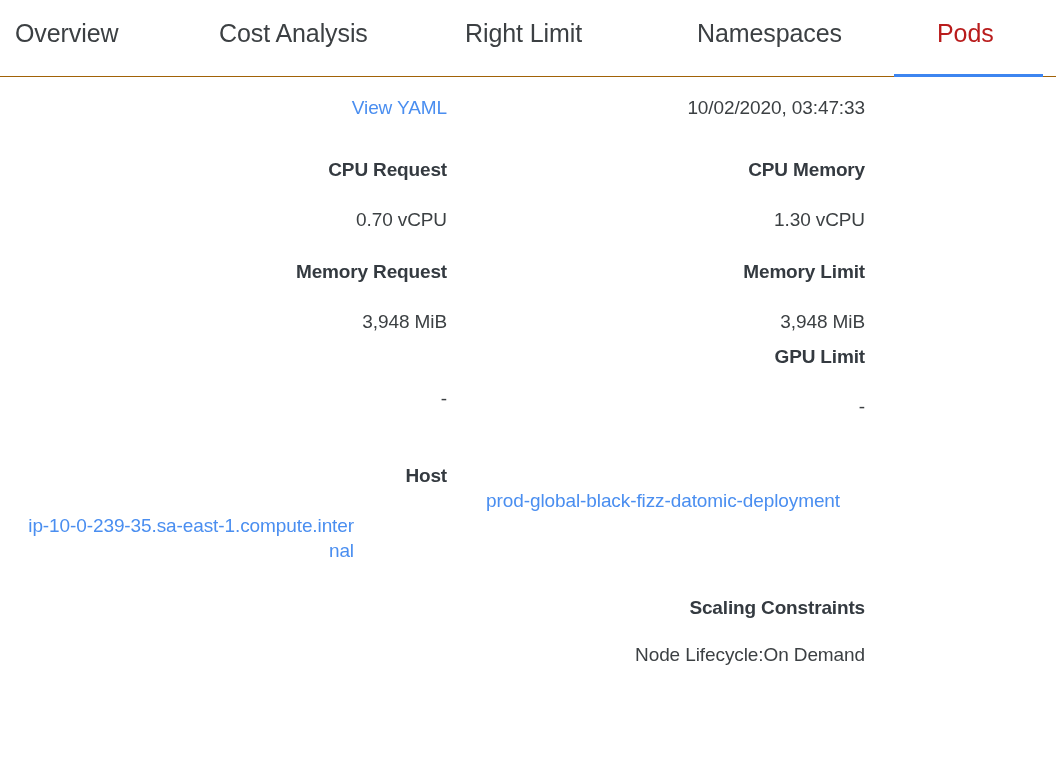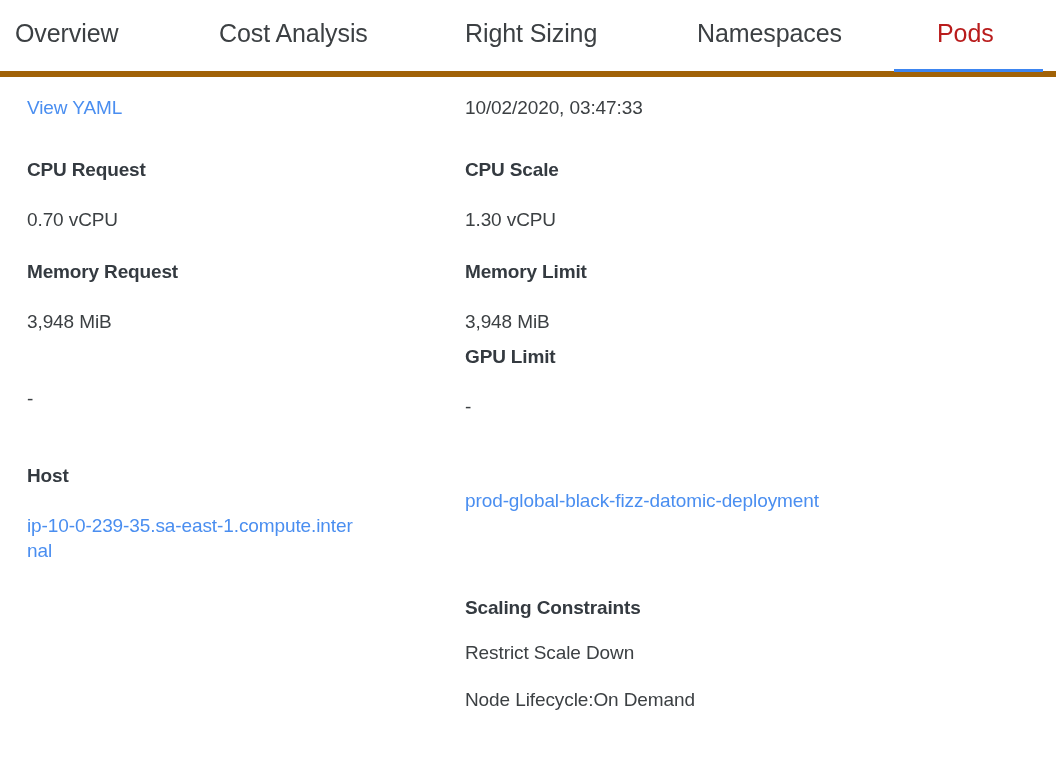--- a/index.html
+++ b/index.html
@@ -14,21 +14,21 @@
     font-family: "Liberation Sans", sans-serif;
     color: #3c4043;
     -webkit-font-smoothing: antialiased;
   }
 
   
   .tabbar {
     position: relative;
     height: 77px;
     box-sizing: border-box;
-    border-bottom: 6px solid #a16207;
+    border-bottom: 1px solid #a16207;
     background: #ffffff;
   }
   .tab {
     position: absolute;
     top: 17px;
     font-size: 25px;
     line-height: 32px;
     font-weight: 400;
     color: #3c4043;
     white-space: nowrap;
@@ -42,20 +42,21 @@
     position: absolute;
     height: 3px;
     background: #3d85f0;
     bottom: -1px;
   }
 
   
   .content {
     position: relative;
     height: 681px;
+    text-align: right;
   }
   .col {
     position: absolute;
     top: 0;
   }
   .col-left  { left: 27px;  width: 420px; }
   .col-right { left: 465px; width: 400px; }
 
   .field {
     position: absolute;
@@ -100,21 +101,21 @@
     color: #3c4043;
     letter-spacing: -0.1px;
   }
 </style>
 </head>
 <body>
 
 <div class="tabbar">
   <div class="tab" style="left:15px">Overview</div>
   <div class="tab" style="left:219px">Cost Analysis</div>
-  <div class="tab" style="left:465px">Right Sizing</div>
+  <div class="tab" style="left:465px">Right Limit</div>
   <div class="tab" style="left:697px">Namespaces</div>
   <div class="tab active" style="left:937px">Pods</div>
   <div class="tab-underline" style="left:894px; width:149px"></div>
 </div>
 
 <div class="content">
 
   <div class="col col-left">
 
     <div class="field" style="top:18px">
@@ -142,39 +143,38 @@
 
   </div>
 
   <div class="col col-right">
 
     <div class="field" style="top:18px">
       <div class="value toplink">10/02/2020, 03:47:33</div>
     </div>
 
     <div class="field" style="top:80px">
-      <div class="label">CPU Scale</div>
+      <div class="label">CPU Memory</div>
       <div class="value">1.30 vCPU</div>
     </div>
 
     <div class="field" style="top:182px">
       <div class="label">Memory Limit</div>
       <div class="value">3,948 MiB</div>
     </div>
 
     <div class="field" style="top:267px">
       <div class="label">GPU Limit</div>
       <div class="value">-</div>
     </div>
 
     <div class="field" style="top:386px">
       <a class="value link wrapbox-r" href="#">prod-global-black-fizz-datomic-deployment</a>
     </div>
 
     <div class="field" style="top:518px">
       <div class="label">Scaling Constraints</div>
-      <div class="plain" style="margin-top:20px">Restrict Scale Down</div>
       <div class="plain" style="margin-top:22px">Node Lifecycle:On Demand</div>
     </div>
 
   </div>
 
 </div>
 
 </body></html>

